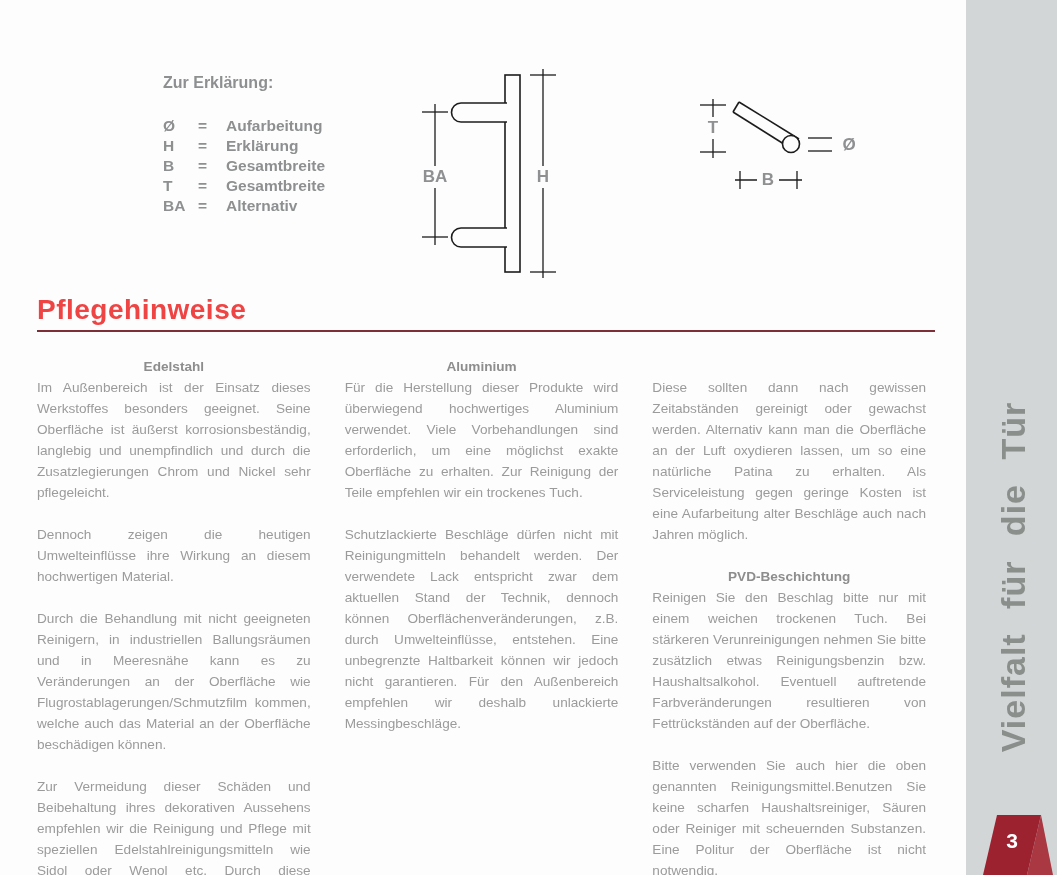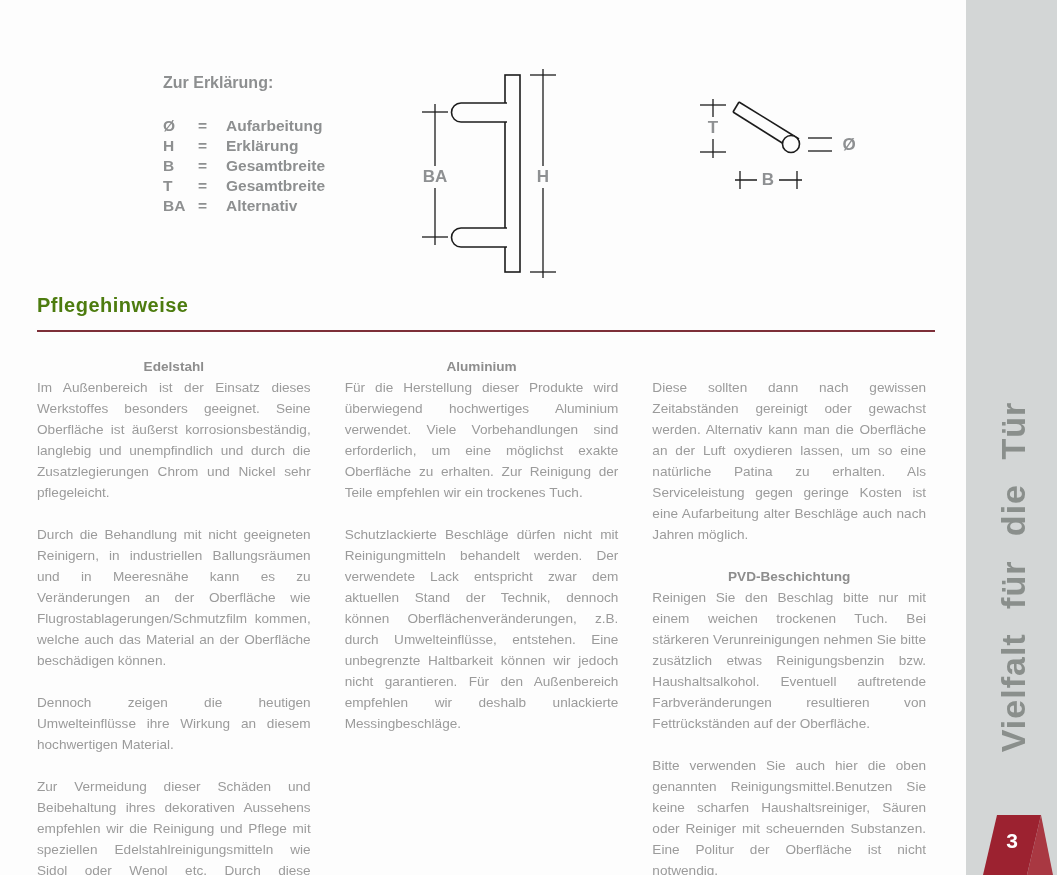--- a/index.html
+++ b/index.html
@@ -28,21 +28,21 @@
     color: #8e9092;
     font-weight: bold;
     font-size: 17px;
     text-align: center;
     line-height: 22px;
   }
 
   
   .page-title {
     position: absolute; left: 37px; top: 294px;
-    font-size: 20px; font-weight: bold; color: #4d7c0f;
+    font-size: 28px; font-weight: bold; color: #ef4444;
     letter-spacing: 0.5px;
   }
   .title-rule {
     position: absolute; left: 37px; top: 330px;
     width: 898px; height: 2px; background: #7d2f38;
   }
 
   
   .cols {
     position: absolute; left: 37px; top: 356px; width: 889px;
@@ -156,22 +156,22 @@
   <span class="dim-label" style="left:837px; top:134px; width:24px;">Ø</span>
   <span class="dim-label" style="left:757px; top:169px; width:22px;">B</span>
 
   <div class="page-title">Pflegehinweise</div>
   <div class="title-rule"></div>
 
   <div class="cols">
     <div class="col">
       <div class="blk-h">Edelstahl</div>
       <p>Im Außenbereich ist der Einsatz dieses Werkstoffes besonders geeignet. Seine Oberfläche ist äußerst korrosionsbeständig, langlebig und unempfindlich und durch die Zusatzlegierungen Chrom und Nickel sehr pflegeleicht.</p>
+      <p class="gap">Dennoch zeigen die heutigen Umwelteinflüsse ihre Wirkung an diesem hochwertigen Material.</p>
       <p class="gap">Durch die Behandlung mit nicht geeigneten Reinigern, in industriellen Ballungsräumen und in Meeresnähe kann es zu Veränderungen an der Oberfläche wie Flugrostablagerungen/Schmutzfilm kommen, welche auch das Material an der Oberfläche beschädigen können.</p>
-      <p class="gap">Dennoch zeigen die heutigen Umwelteinflüsse ihre Wirkung an diesem hochwertigen Material.</p>
       <p class="gap">Zur Vermeidung dieser Schäden und Beibehaltung ihres dekorativen Aussehens empfehlen wir die Reinigung und Pflege mit speziellen Edelstahlreinigungsmitteln wie Sidol oder Wenol etc. Durch diese Maßnahme kann der ursprüngliche Zustand wieder hergestellt werden.</p>
     </div>
     <div class="col">
       <div class="blk-h">Aluminium</div>
       <p>Für die Herstellung dieser Produkte wird überwiegend hochwertiges Aluminium verwendet. Viele Vorbehandlungen sind erforderlich, um eine möglichst exakte Oberfläche zu erhalten. Zur Reinigung der Teile empfehlen wir ein trockenes Tuch.</p>
       <p class="gap">Schutzlackierte Beschläge dürfen nicht mit Reinigungmitteln behandelt werden. Der verwendete Lack entspricht zwar dem aktuellen Stand der Technik, dennoch können Oberflächenveränderungen, z.B. durch Umwelteinflüsse, entstehen. Eine unbegrenzte Haltbarkeit können wir jedoch nicht garantieren. Für den Außenbereich empfehlen wir deshalb unlackierte Messingbeschläge.</p>
     </div>
     <div class="col col-offset">
       <p>Diese sollten dann nach gewissen Zeitabständen gereinigt oder gewachst werden. Alternativ kann man die Oberfläche an der Luft oxydieren lassen, um so eine natürliche Patina zu erhalten. Als Serviceleistung gegen geringe Kosten ist eine Aufarbeitung alter Beschläge auch nach Jahren möglich.</p>
       <div class="blk-h gap">PVD-Beschichtung</div>

